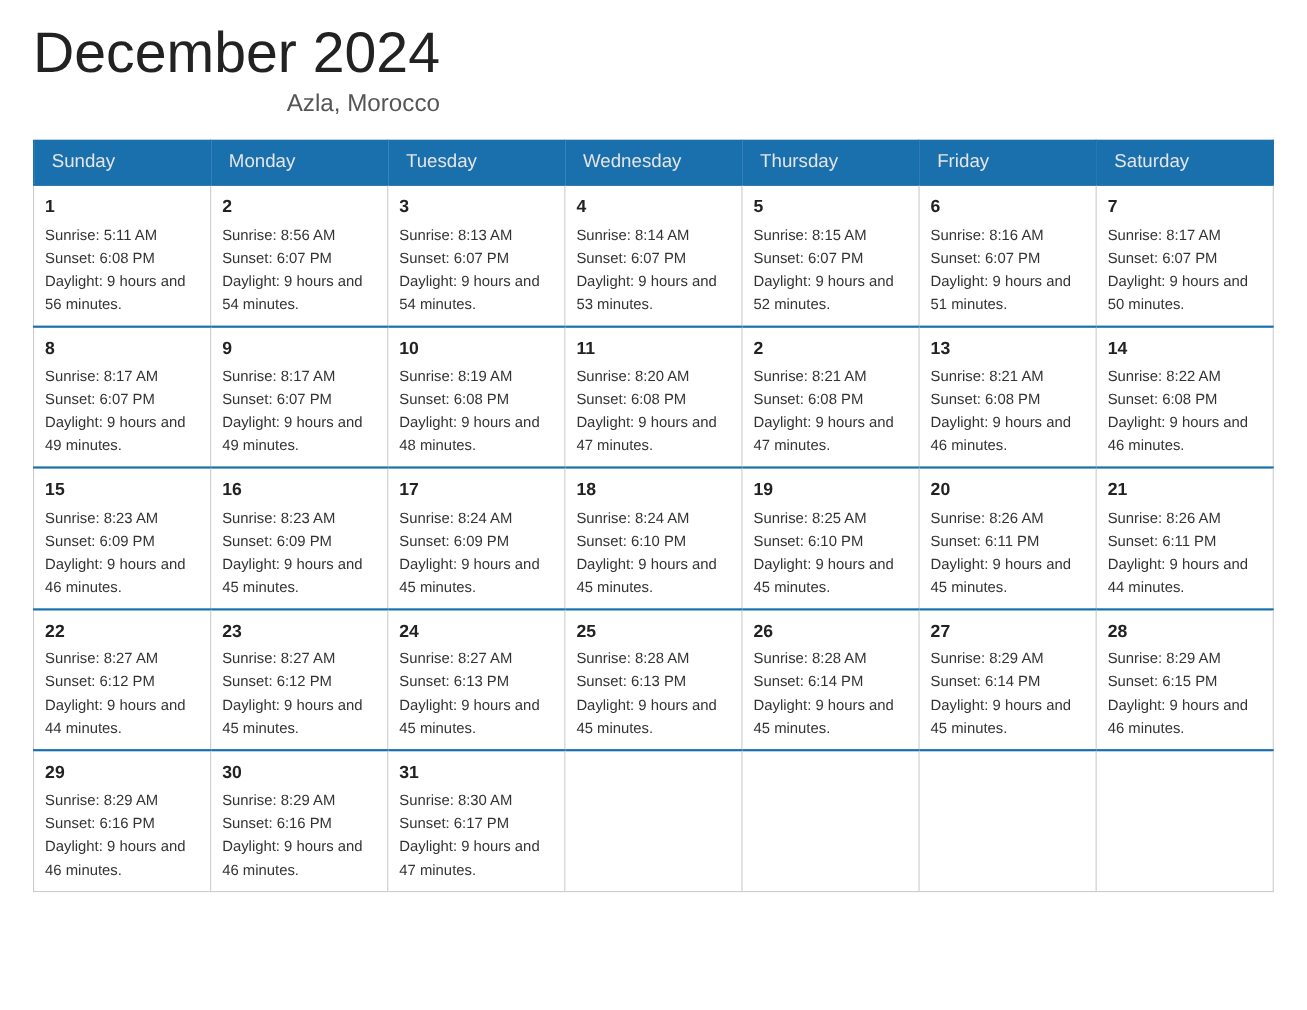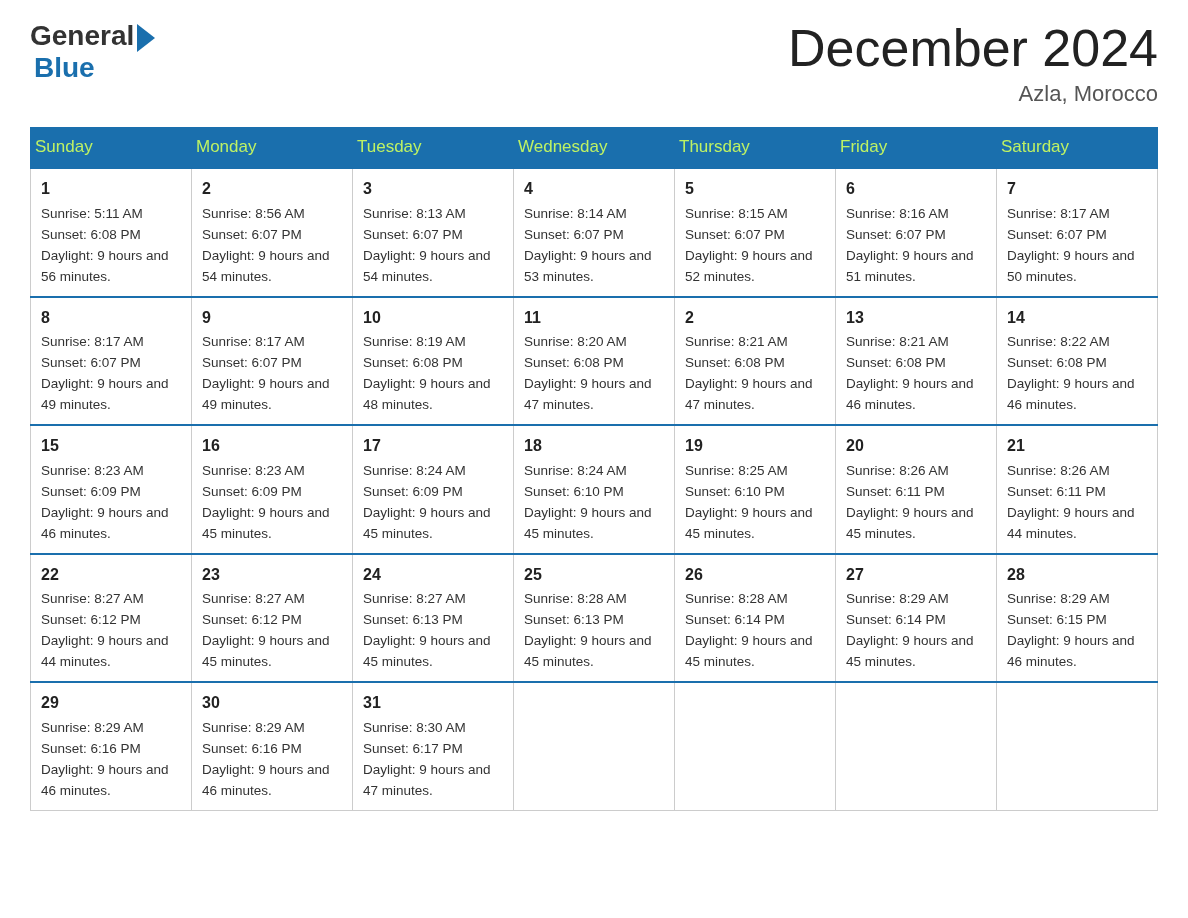--- a/index.html
+++ b/index.html
@@ -59,24 +59,24 @@
       font-size: 22px;
       color: #555;
       margin-top: 4px;
     }
     .calendar-table {
       width: 100%;
       border-collapse: collapse;
     }
     .calendar-table th {
       background: #1a6fad;
-      color: #bef264;
+      color: #e5e5e5;
       font-size: 17px;
       font-weight: normal;
-      padding: 10px 4px;
+      padding: 10px 16px;
       text-align: left;
       border: 1px solid #1a6fad;
     }
     .calendar-table td {
       border: 1px solid #ccc;
       vertical-align: top;
       padding: 8px 10px;
       font-size: 13.5px;
       color: #333;
       width: 14.28%;
@@ -96,27 +96,20 @@
       border-top: none;
     }
     .empty-cell {
       background: #fff;
     }
   </style>
 </head>
 <body>
 
 <div class="header">
-  <div class="logo">
-    <div class="logo-top">
-      <span class="logo-general">General</span>
-      <div class="logo-arrow"></div>
-    </div>
-    <span class="logo-blue">Blue</span>
-  </div>
   <div class="title-block">
     <div class="month-title">December 2024</div>
     <div class="location">Azla, Morocco</div>
   </div>
 </div>
 
 <table class="calendar-table">
   <thead>
     <tr>
     <th>Sunday</th>

